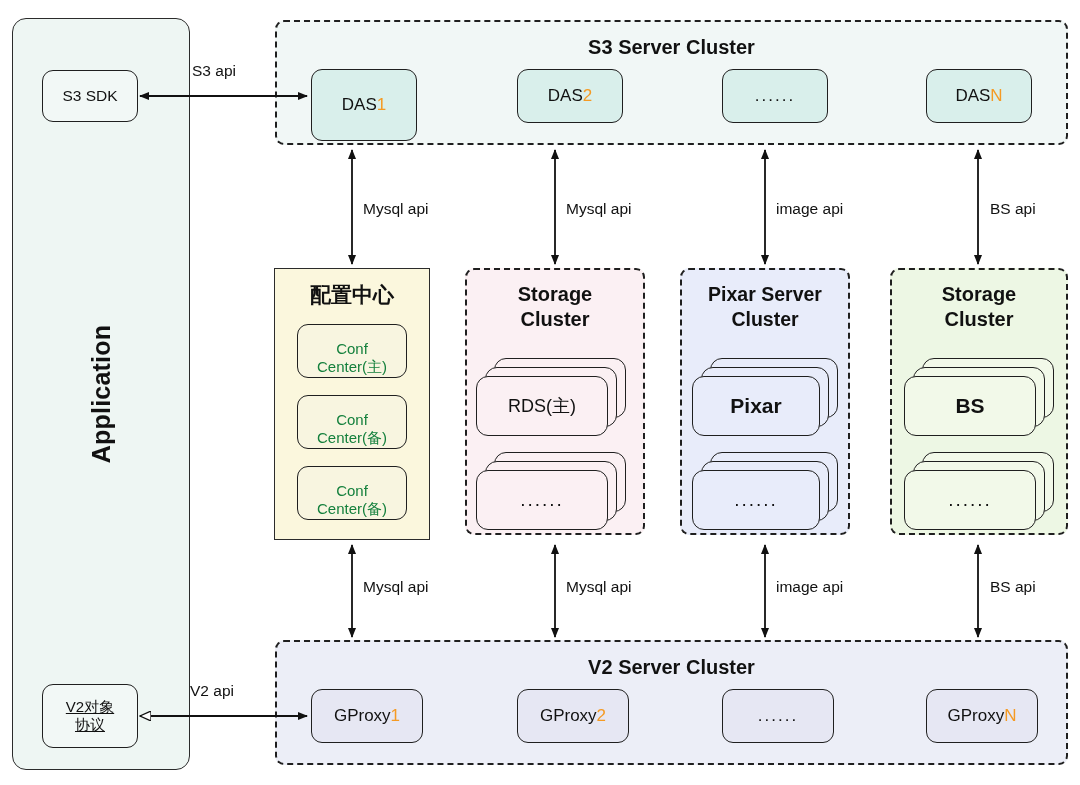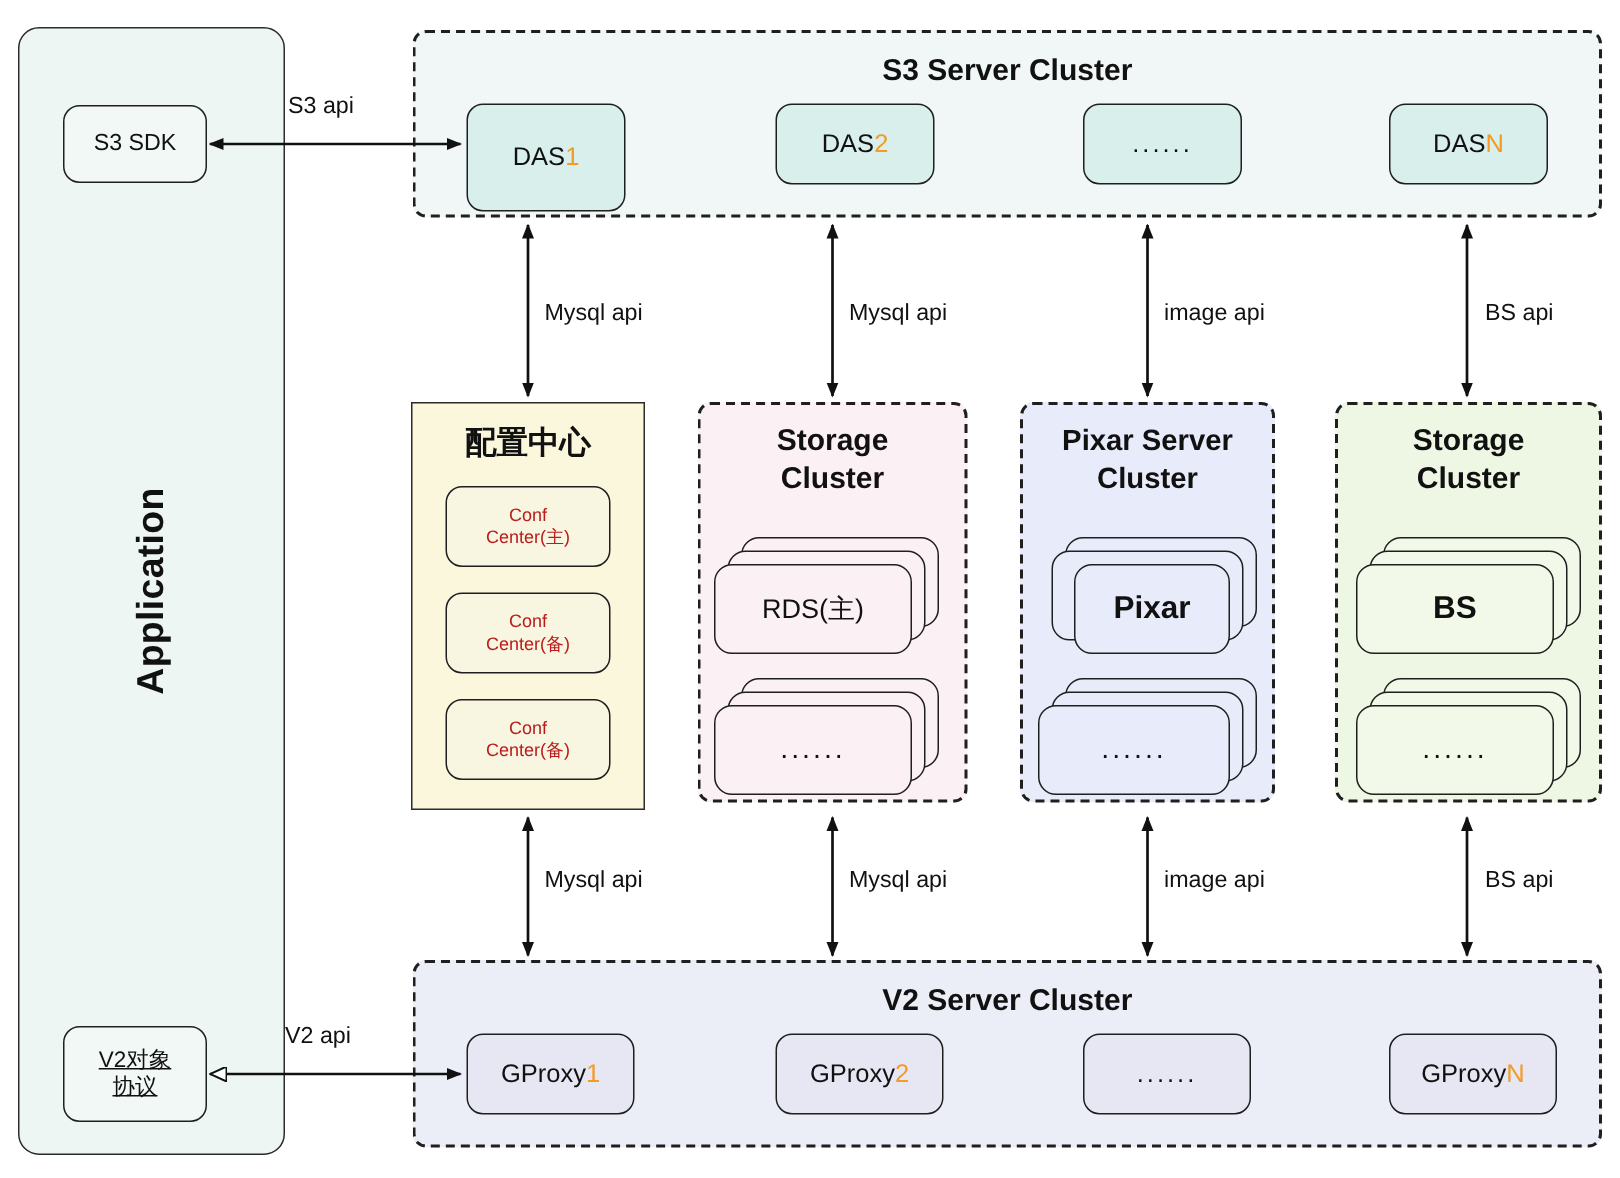--- a/index.html
+++ b/index.html
@@ -93,25 +93,25 @@
     position:absolute;left:0;right:0;
     text-align:center;
     font-size:21px;font-weight:bold;color:#111;
   }
   .conf-item{
     box-sizing:border-box;
     position:absolute;
     border:1.6px solid #1f1f1f;
     border-radius:11px;
     background:#f8f5e0;
-    display:flex;align-items:center;justify-content:center;
+    display:flex;align-items:flex-end;justify-content:center;
     text-align:center;
-    font-size:12px;
+    font-size:15px;
     line-height:1.25;
-    color:#b91c1c;
+    color:#15803d;
   }
 
   
   .stack{position:absolute;}
   .stack .layer{
     position:absolute;
     box-sizing:border-box;
     border:1.7px solid #1f1f1f;
     border-radius:12px;
   }
@@ -204,21 +204,21 @@
     </div>
   </div>
 
   <div class="box cluster pixar" style="left:680px;top:268px;width:170px;height:267px;">
     <div class="cluster-title small" style="top:12px;">Pixar Server</div>
     <div class="cluster-title small" style="top:37px;">Cluster</div>
   </div>
   <div class="stack pixar" style="left:692px;top:358px;width:146px;height:78px;">
     <div class="layer l3" style="width:128px;height:60px;"></div>
     <div class="layer l2" style="width:128px;height:60px;"></div>
-    <div class="layer l1" style="width:104px;height:60px;">
+    <div class="layer l1" style="width:128px;height:60px;">
       <span>Pixar</span>
     </div>
   </div>
   <div class="stack pixar dots" style="left:692px;top:452px;width:146px;height:78px;">
     <div class="layer l3" style="width:128px;height:60px;"></div>
     <div class="layer l2" style="width:128px;height:60px;"></div>
     <div class="layer l1" style="width:128px;height:60px;">
       <span>......</span>
     </div>
   </div>

